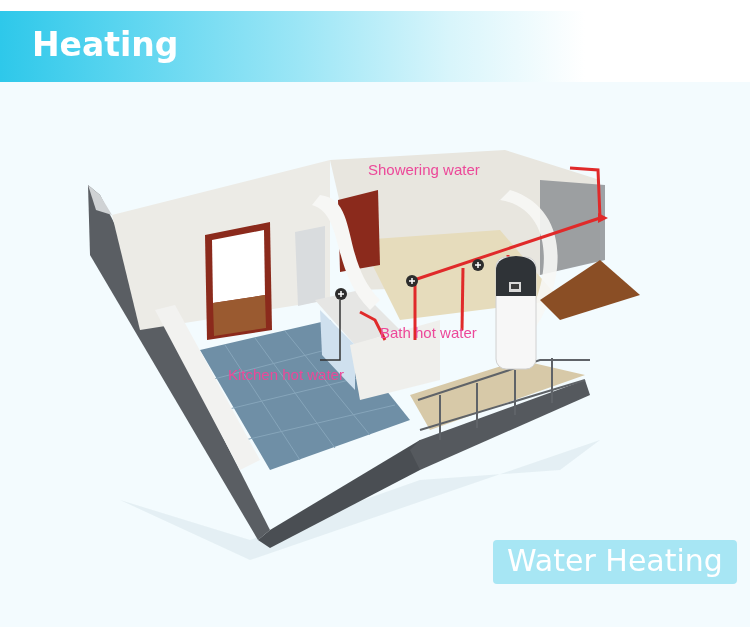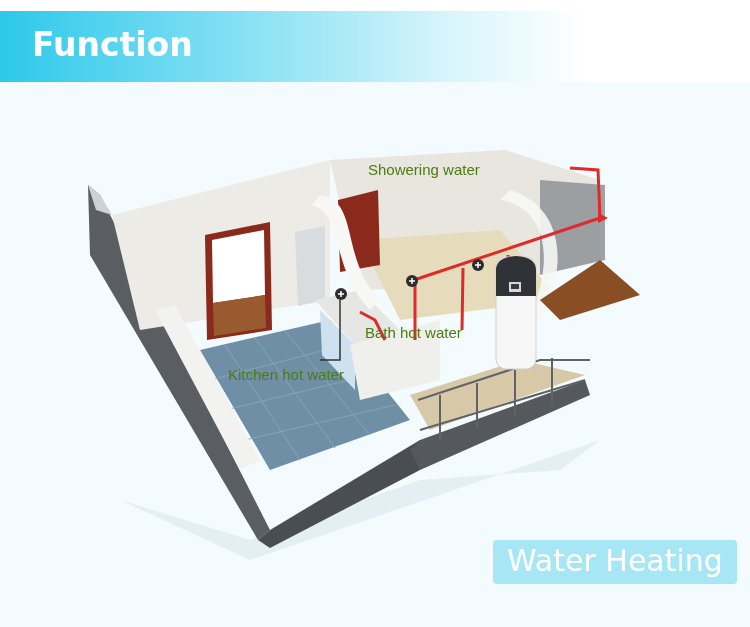--- a/index.html
+++ b/index.html
@@ -16,35 +16,35 @@
     position:absolute; left:32px; top:14px;
     color:#ffffff; font-weight:bold; font-size:33px; letter-spacing:0px;
     font-family:"DejaVu Sans", sans-serif;
   }
   .stage {
     position:absolute; left:0; top:82px; width:750px; height:545px;
     background:#f3fbfe;
   }
   .scene { position:absolute; left:0; top:0; width:750px; height:627px; }
   .label {
-    position:absolute; color:#4d7c0f; font-size:15px;
+    position:absolute; color:#ec4899; font-size:15px;
     font-family:"Liberation Sans", sans-serif;
   }
   .badge {
     position:absolute; left:493px; top:540px; width:244px; height:44px;
     background:#a7e6f4; border-radius:4px;
     color:#ffffff; font-size:30px; line-height:42px; text-align:center;
     font-family:"DejaVu Sans", sans-serif;
   }
 </style>
 </head>
 <body>
 
 <div class="banner">
-  <div class="banner-title">Function</div>
+  <div class="banner-title">Heating</div>
 </div>
 
 <div class="stage"></div>
 
 <svg class="scene" viewBox="0 0 750 627">
 
   <polygon points="120,500 250,540 420,480 560,470 600,440 250,560" fill="#dbe7ec" opacity="0.6"></polygon>
 
   <polygon points="88,185 100,195 270,530 258,540 90,255" fill="#5a5e63"></polygon>
   <polygon points="88,185 100,195 112,215 96,210" fill="#cfd2d4"></polygon>
@@ -124,16 +124,16 @@
 
   <polyline points="340,300 340,360 320,360" stroke="#333" stroke-width="1.5" fill="none"></polyline>
 
   <rect x="496" y="257" width="40" height="112" rx="10" fill="#f7f7f7" stroke="#d0d0d0"></rect>
   <path d="M496,270 Q496,257 516,256 Q536,257 536,270 L536,296 L496,296 Z" fill="#2f3337"></path>
   <rect x="509" y="282" width="12" height="10" fill="#d8d8d8"></rect>
   <rect x="511" y="284" width="8" height="5" fill="#3a3a3a"></rect>
 </svg>
 
 <div class="label" style="left:368px;top:161px;">Showering water</div>
-<div class="label" style="left:365px;top:324px;">Bath hot water</div>
+<div class="label" style="left:380px;top:324px;">Bath hot water</div>
 <div class="label" style="left:228px;top:366px;">Kitchen hot water</div>
 
 <div class="badge">Water Heating</div>
 
 </body></html>

